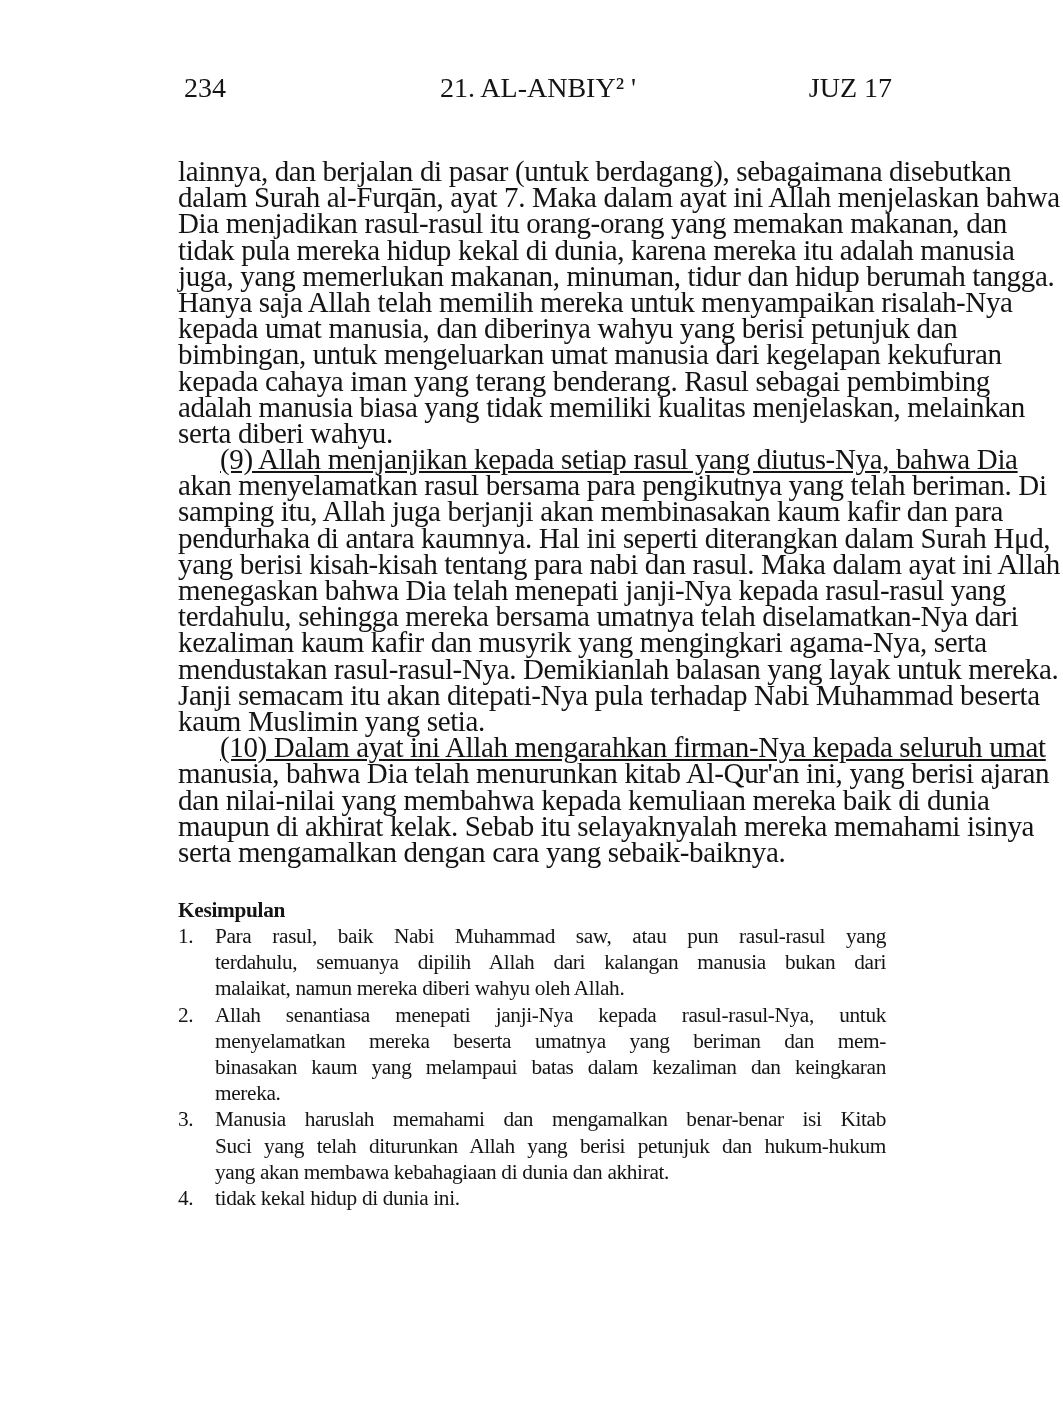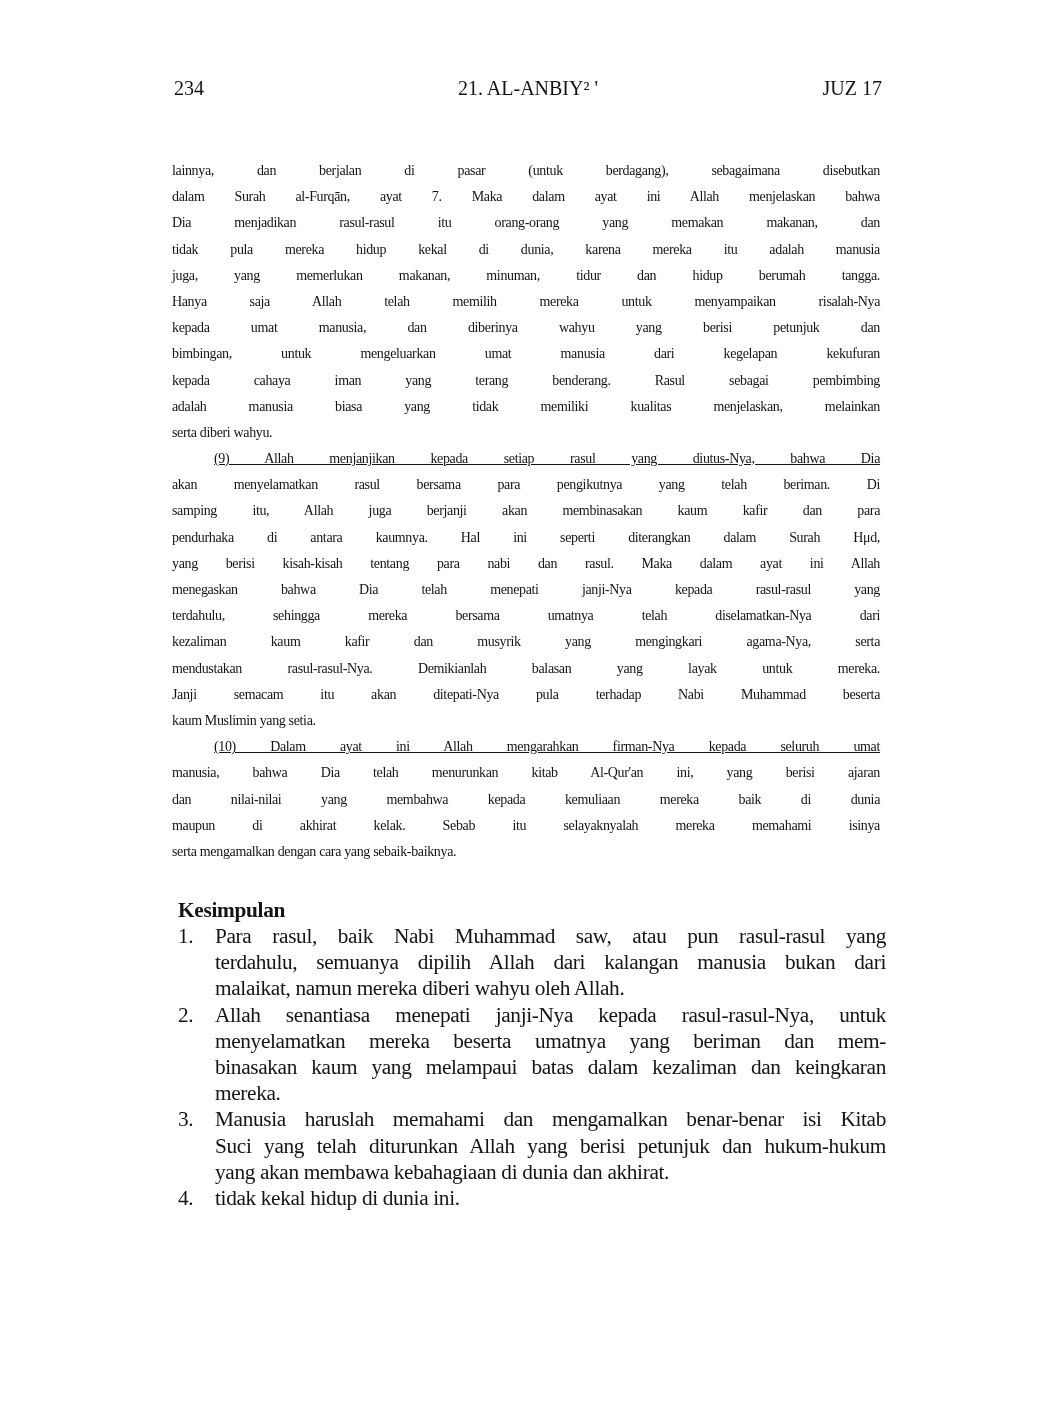--- a/index.html
+++ b/index.html
@@ -11,36 +11,36 @@
     width: 1063px;
     height: 1417px;
     position: relative;
     overflow: hidden;
     color: #141414;
     font-family: "Liberation Serif", serif;
   }
   .header {
     position: absolute;
     top: 74px;
-    left: 174px;
+    left: 184px;
     width: 708px;
     height: 28px;
-    font-size: 20px;
+    font-size: 28px;
     line-height: 28px;
   }
   .header .page-num { position: absolute; left: 0; top: 0; }
   .header .chapter { position: absolute; left: 0; right: 0; top: 0; text-align: center; }
   .header .juz { position: absolute; right: 0; top: 0; }
 
   .body-text {
     position: absolute;
-    left: 172px;
+    left: 178px;
     top: 158px;
     width: 708px;
-    font-size: 14px;
+    font-size: 29px;
     line-height: 26.2px;
     letter-spacing: -0.35px;
   }
   .line {
     display: block;
     text-align: justify;
     text-align-last: justify;
     white-space: nowrap;
     height: 26.2px;
   }

